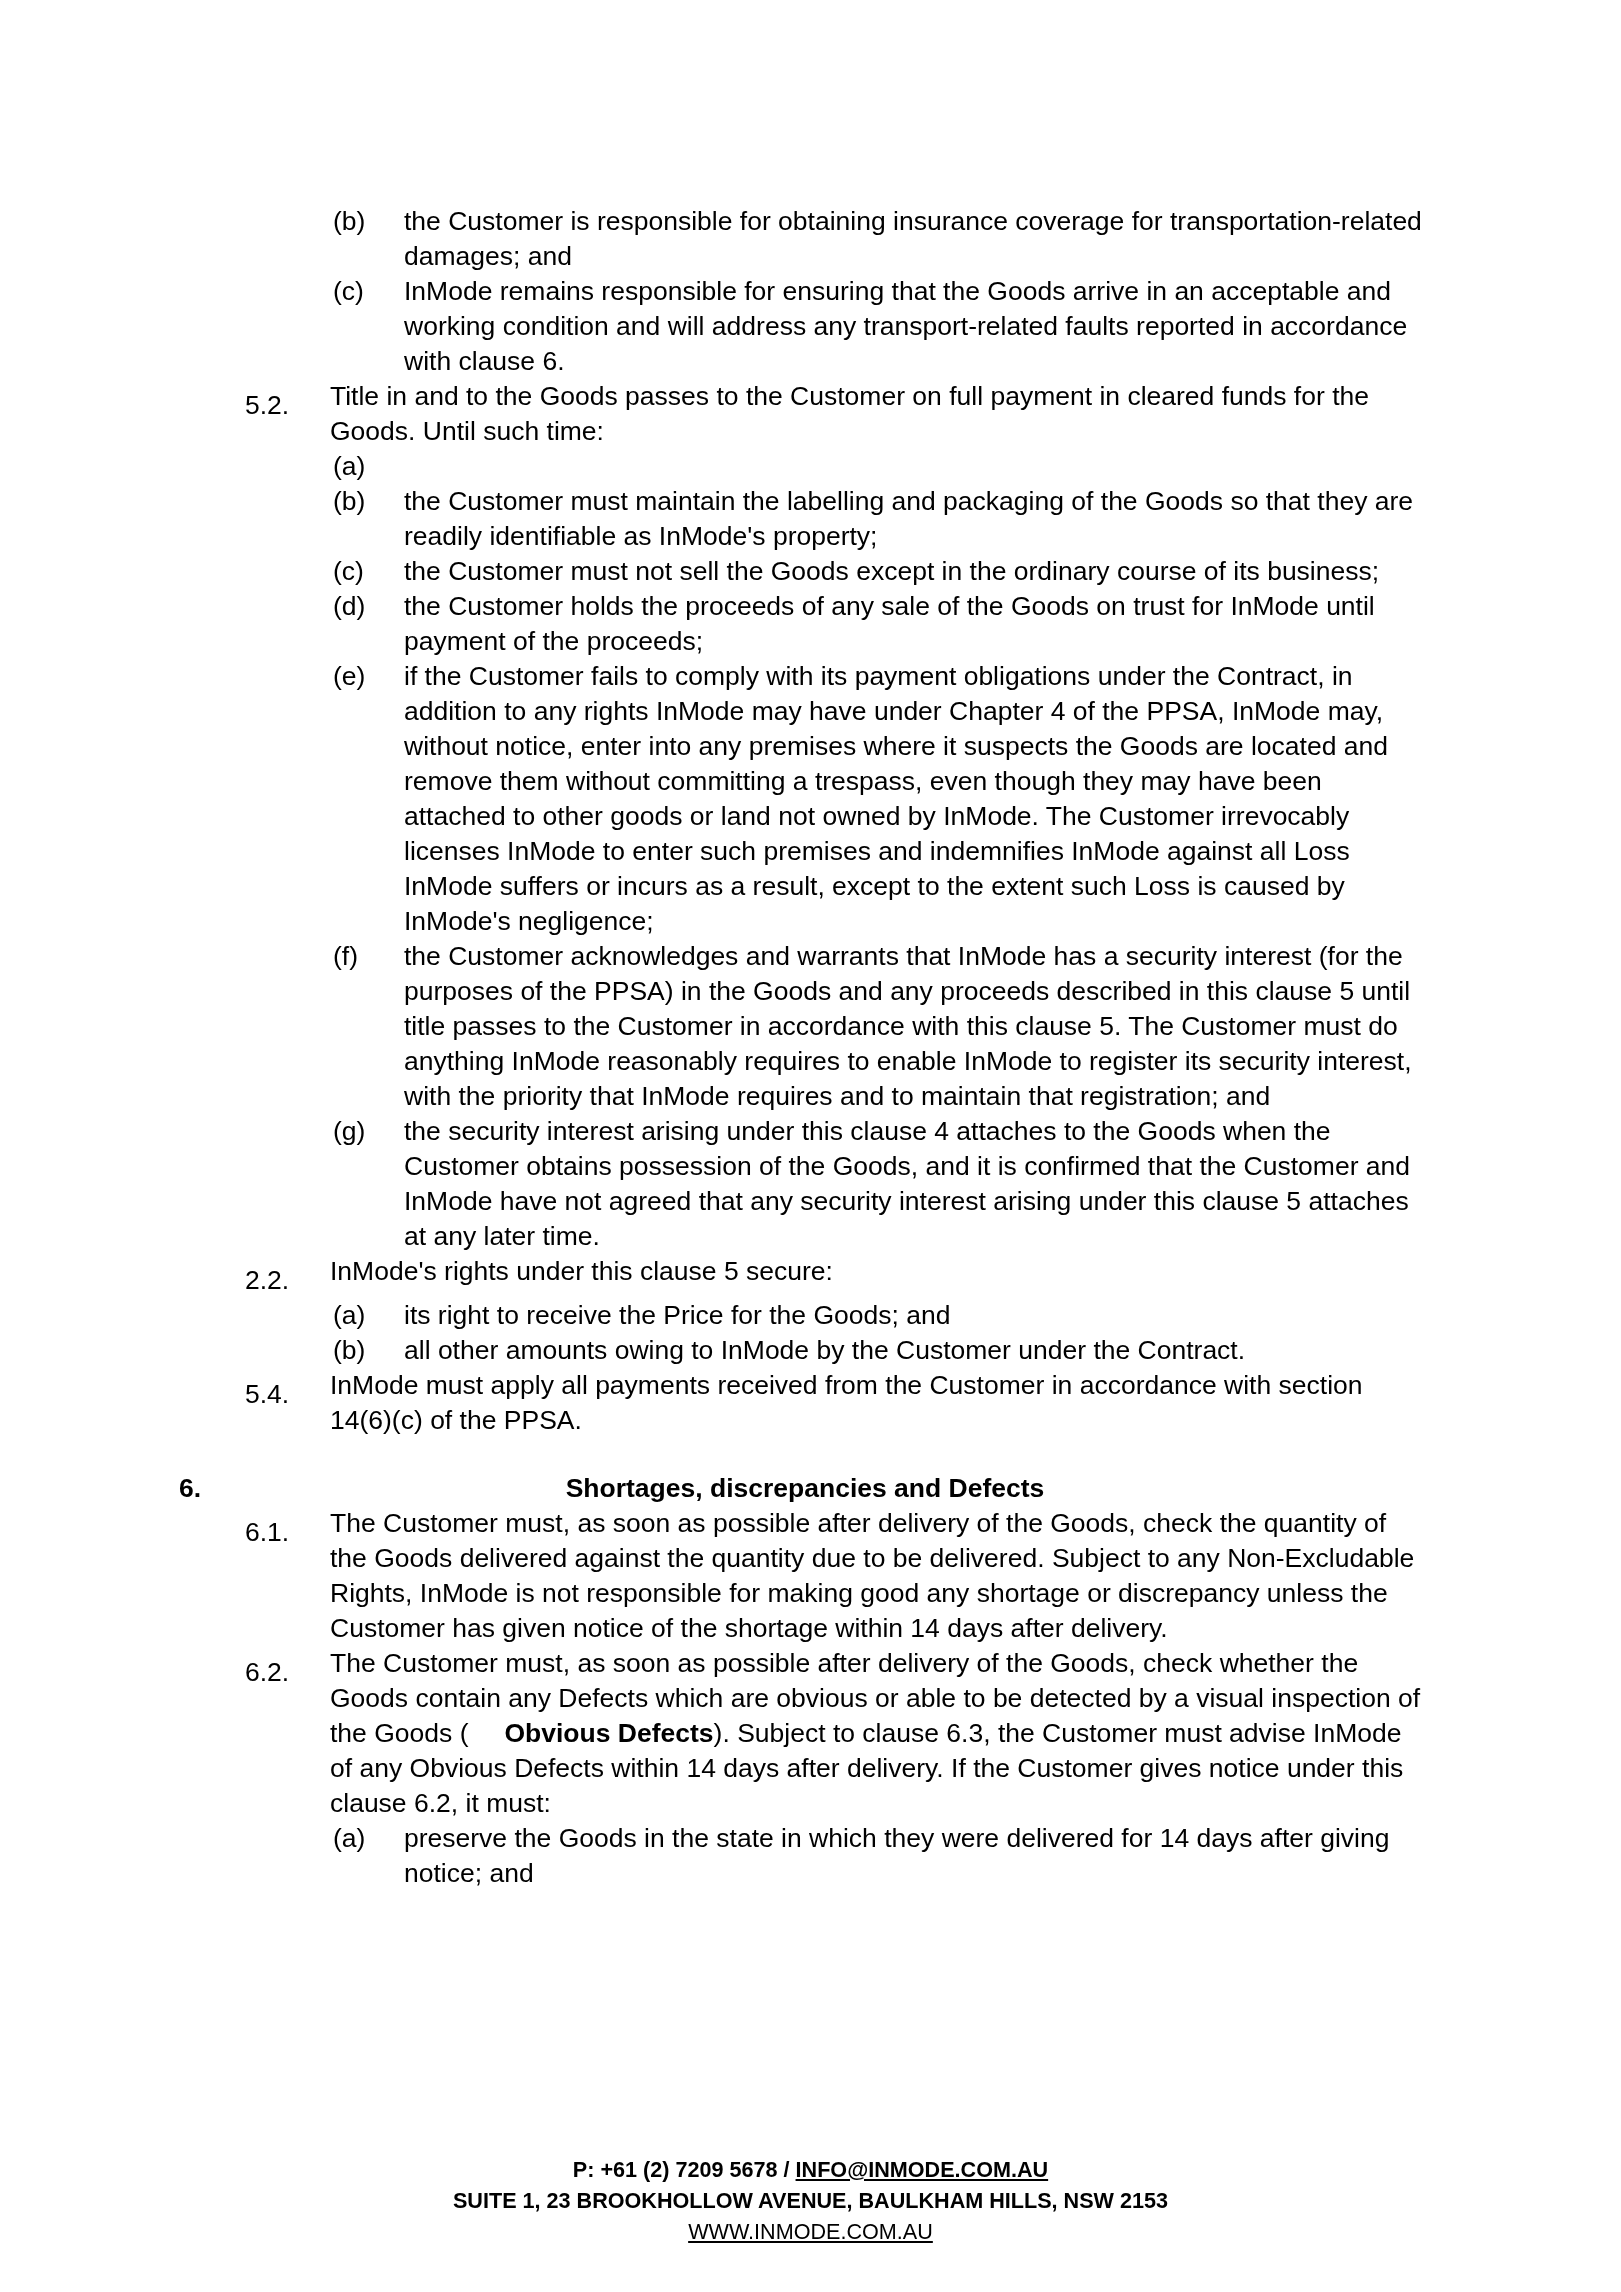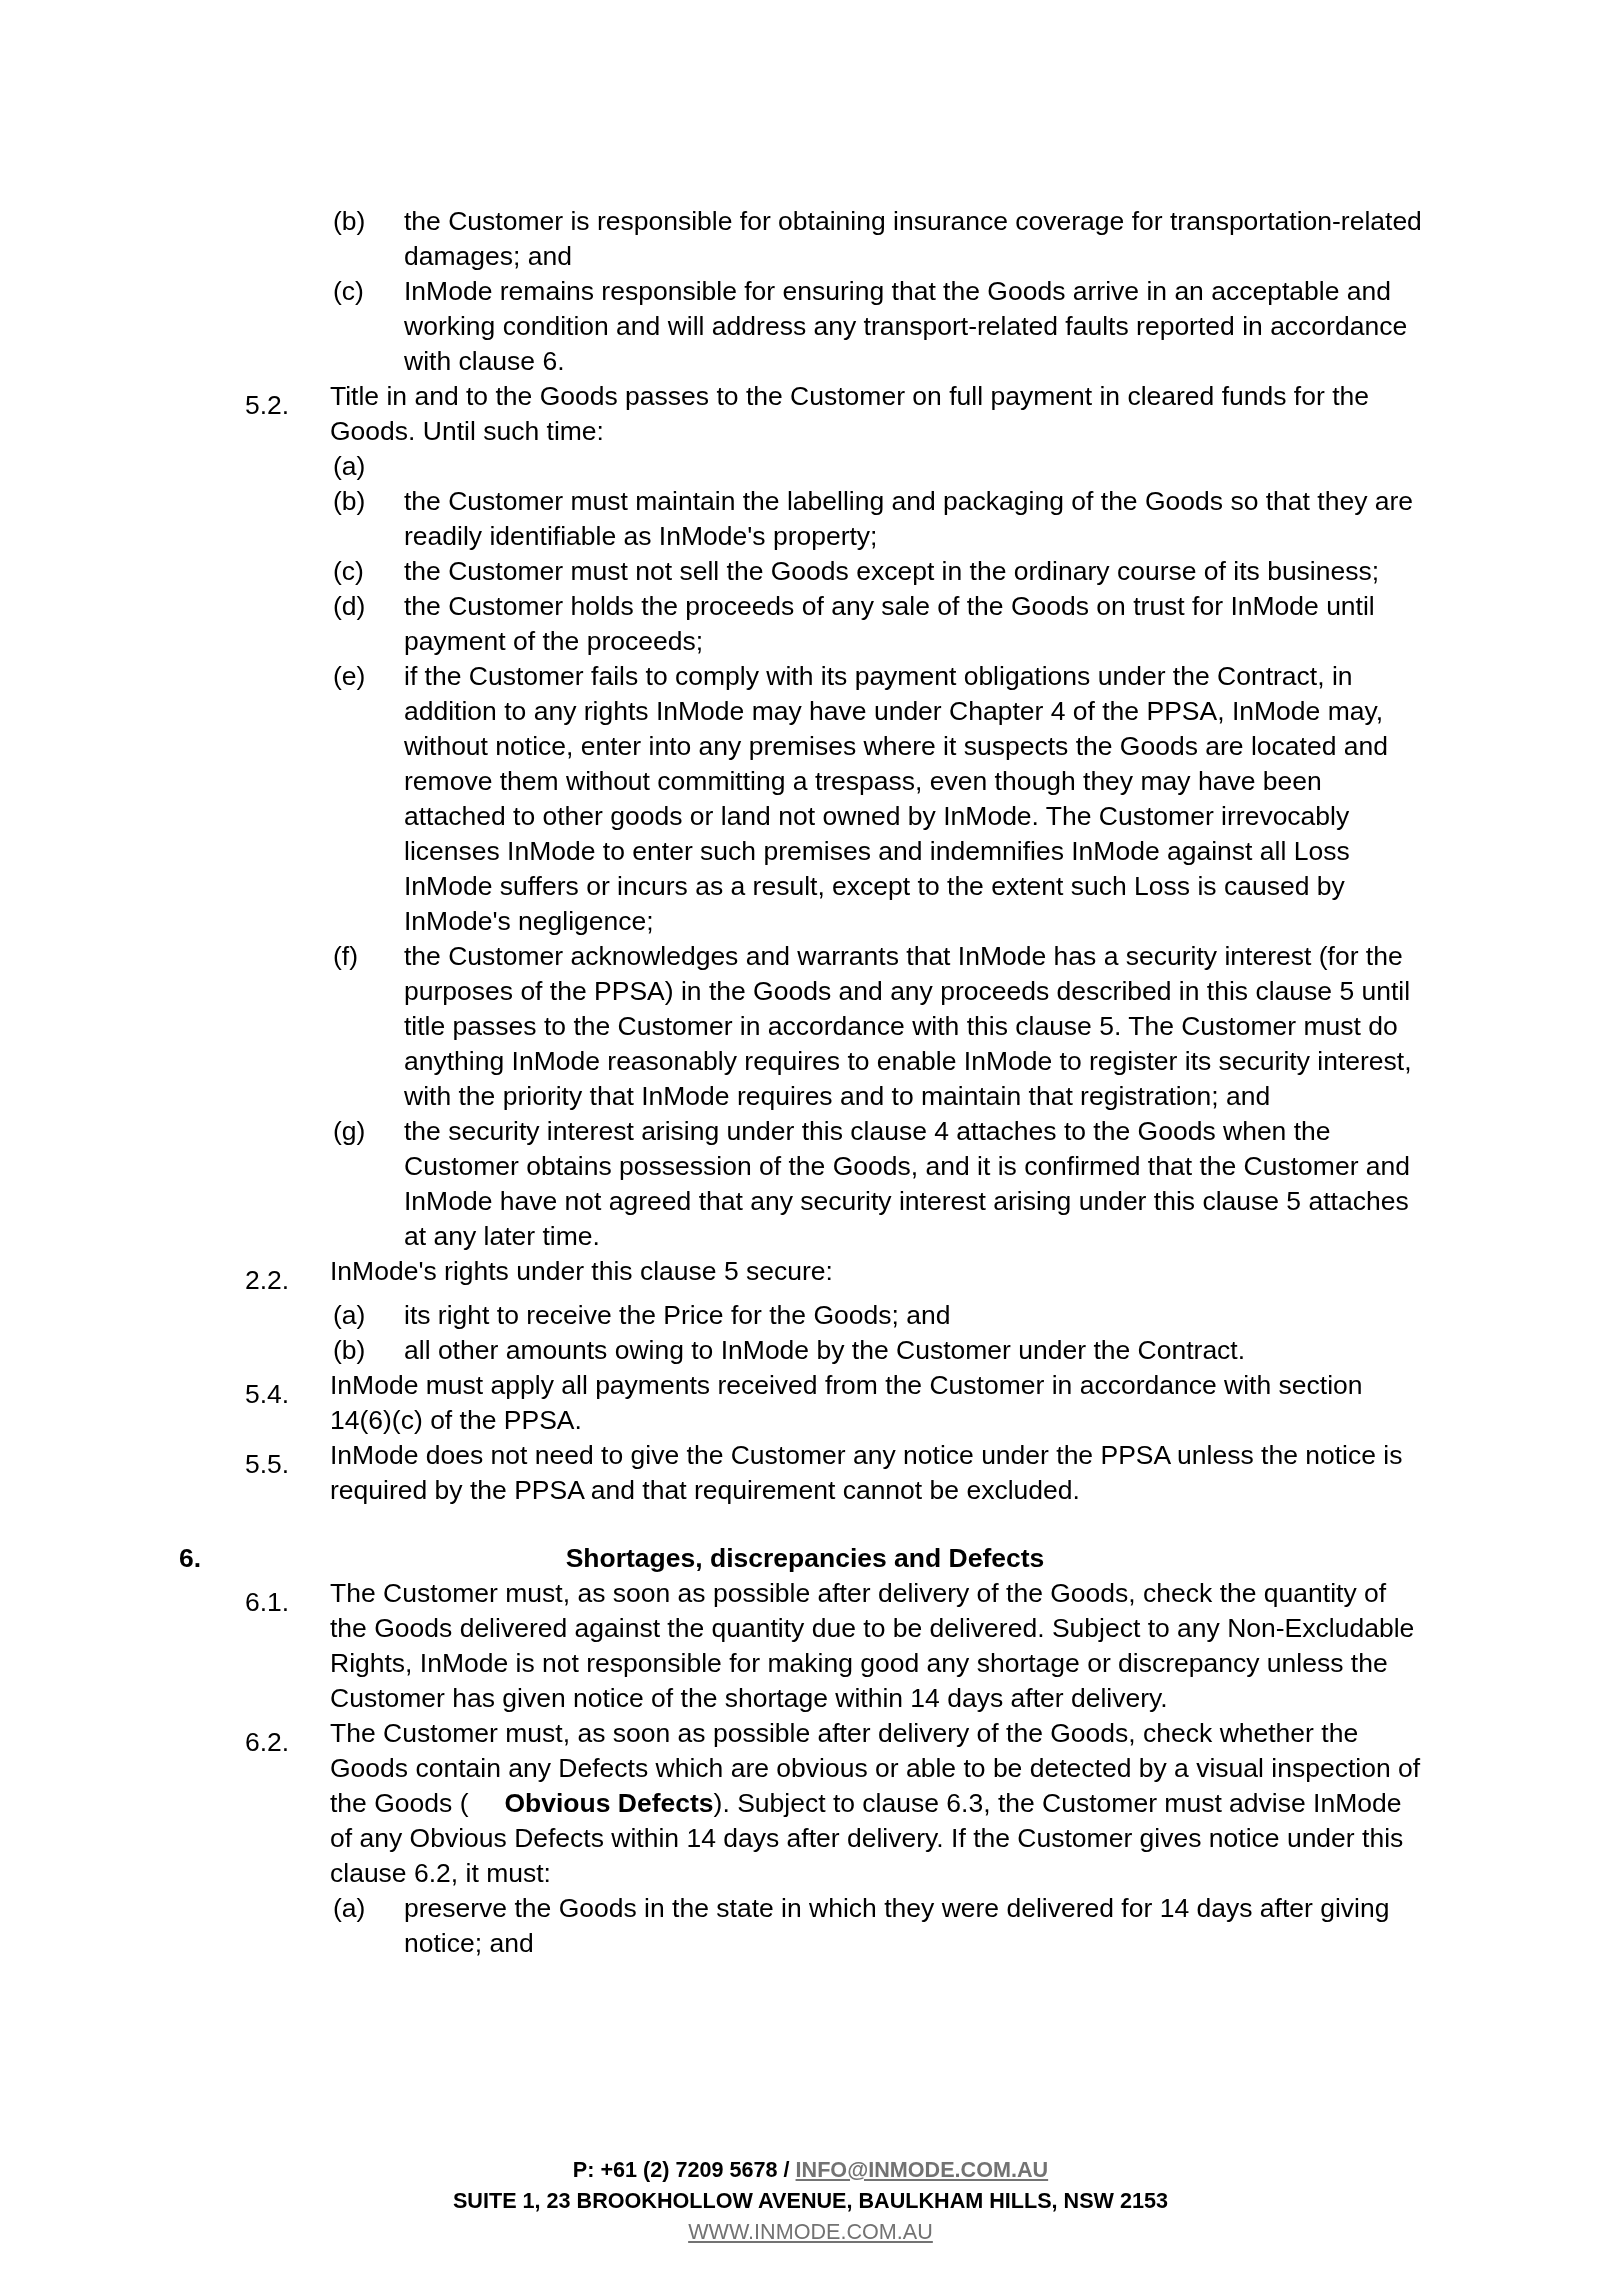--- a/index.html
+++ b/index.html
@@ -50,21 +50,21 @@
     top: 2154px;
     left: 0;
     width: 1621px;
     text-align: center;
     font-size: 21.6px;
     line-height: 31px;
     font-weight: bold;
     color: #000000;
   }
   .footer a {
-    color: #737373;
+    color: #000000;
   }
   .footer .site-line a {
     font-weight: normal;
   }
 </style>
 </head>
 <body>
 
 <div class="page">
   <div class="doc">
@@ -121,24 +121,20 @@
     <div class="row item-row">
       <span class="marker">(b)</span>
       <span class="text">all other amounts owing to InMode by the Customer under the Contract.</span>
     </div>
 
     <div class="row clause-row">
       <span class="marker">5.4.</span>
       <span class="text">InMode must apply all payments received from the Customer in accordance with section 14(6)(c) of the PPSA.</span>
     </div>
 
-    <div class="row clause-row">
-      <span class="marker">5.5.</span>
-      <span class="text">InMode does not need to give the Customer any notice under the PPSA unless the notice is required by the PPSA and that requirement cannot be excluded.</span>
-    </div>
 
     <div class="row section-row">
       <span class="marker">6.</span>
       <span class="text">Shortages, discrepancies and Defects</span>
     </div>
 
     <div class="row clause-row">
       <span class="marker">6.1.</span>
       <span class="text">The Customer must, as soon as possible after delivery of the Goods, check the quantity of the Goods delivered against the quantity due to be delivered. Subject to any Non-Excludable Rights, InMode is not responsible for making good any shortage or discrepancy unless the Customer has given notice of the shortage within 14 days after delivery.</span>
     </div>

